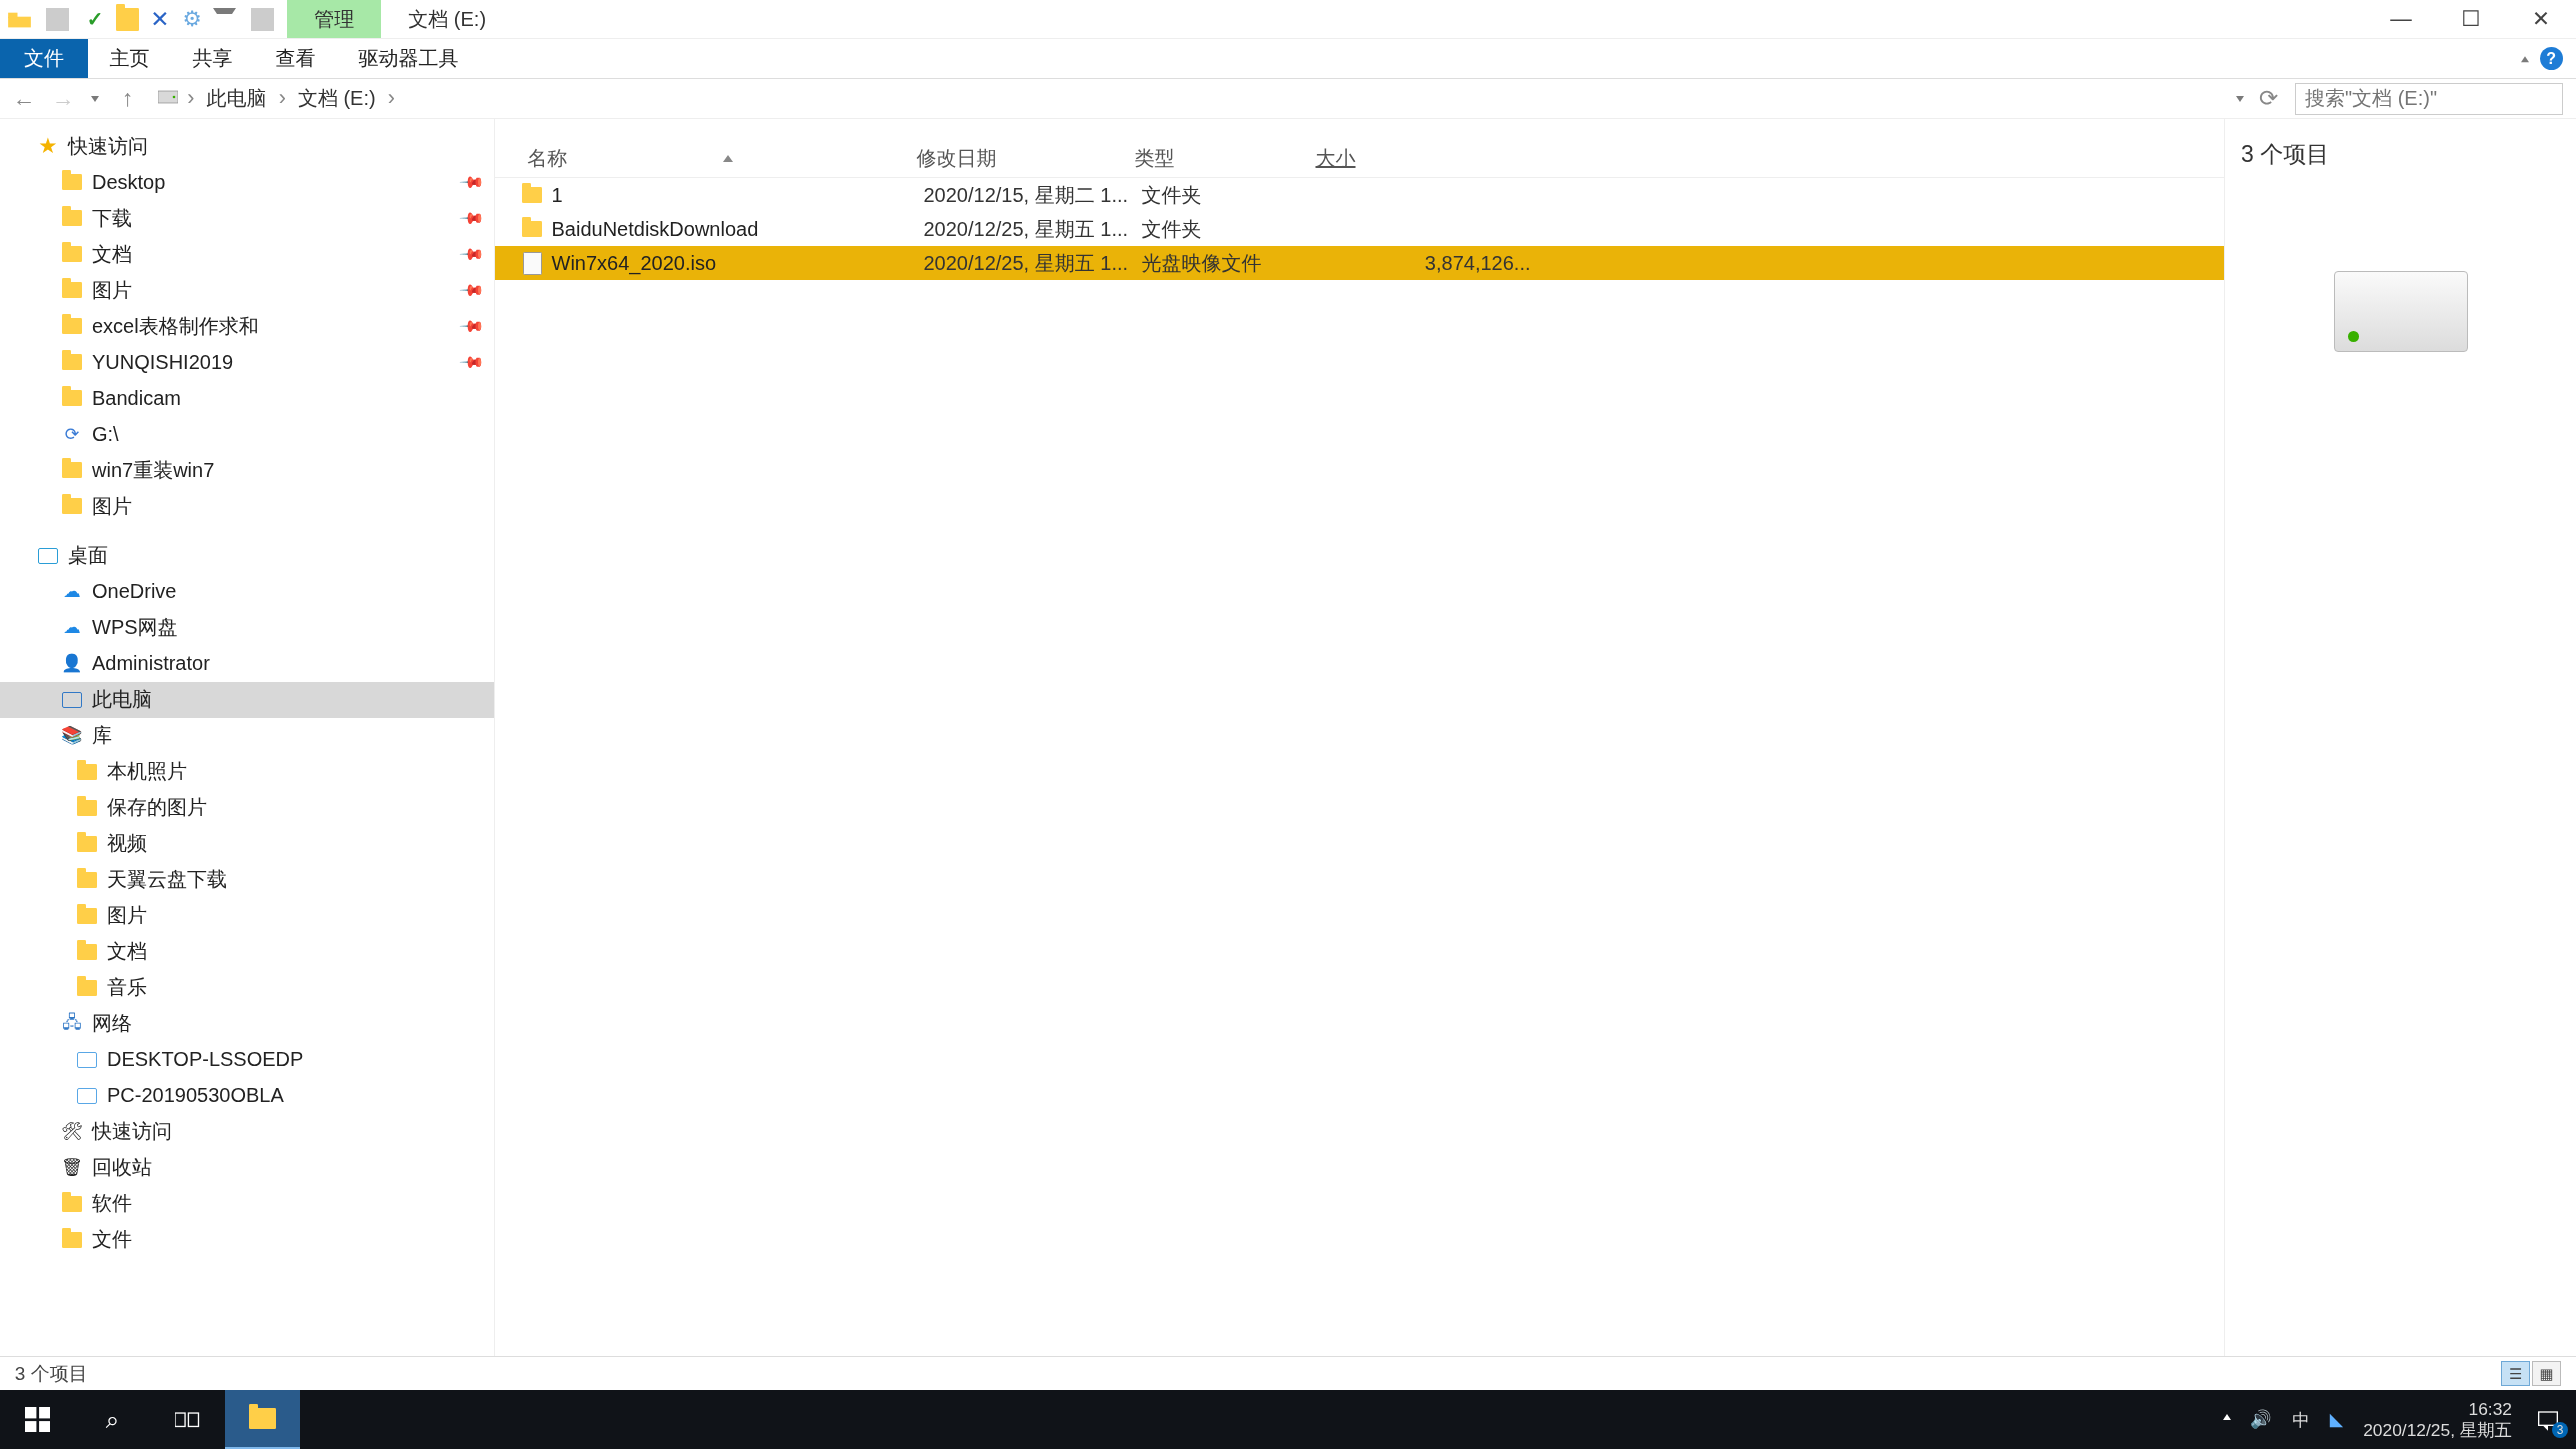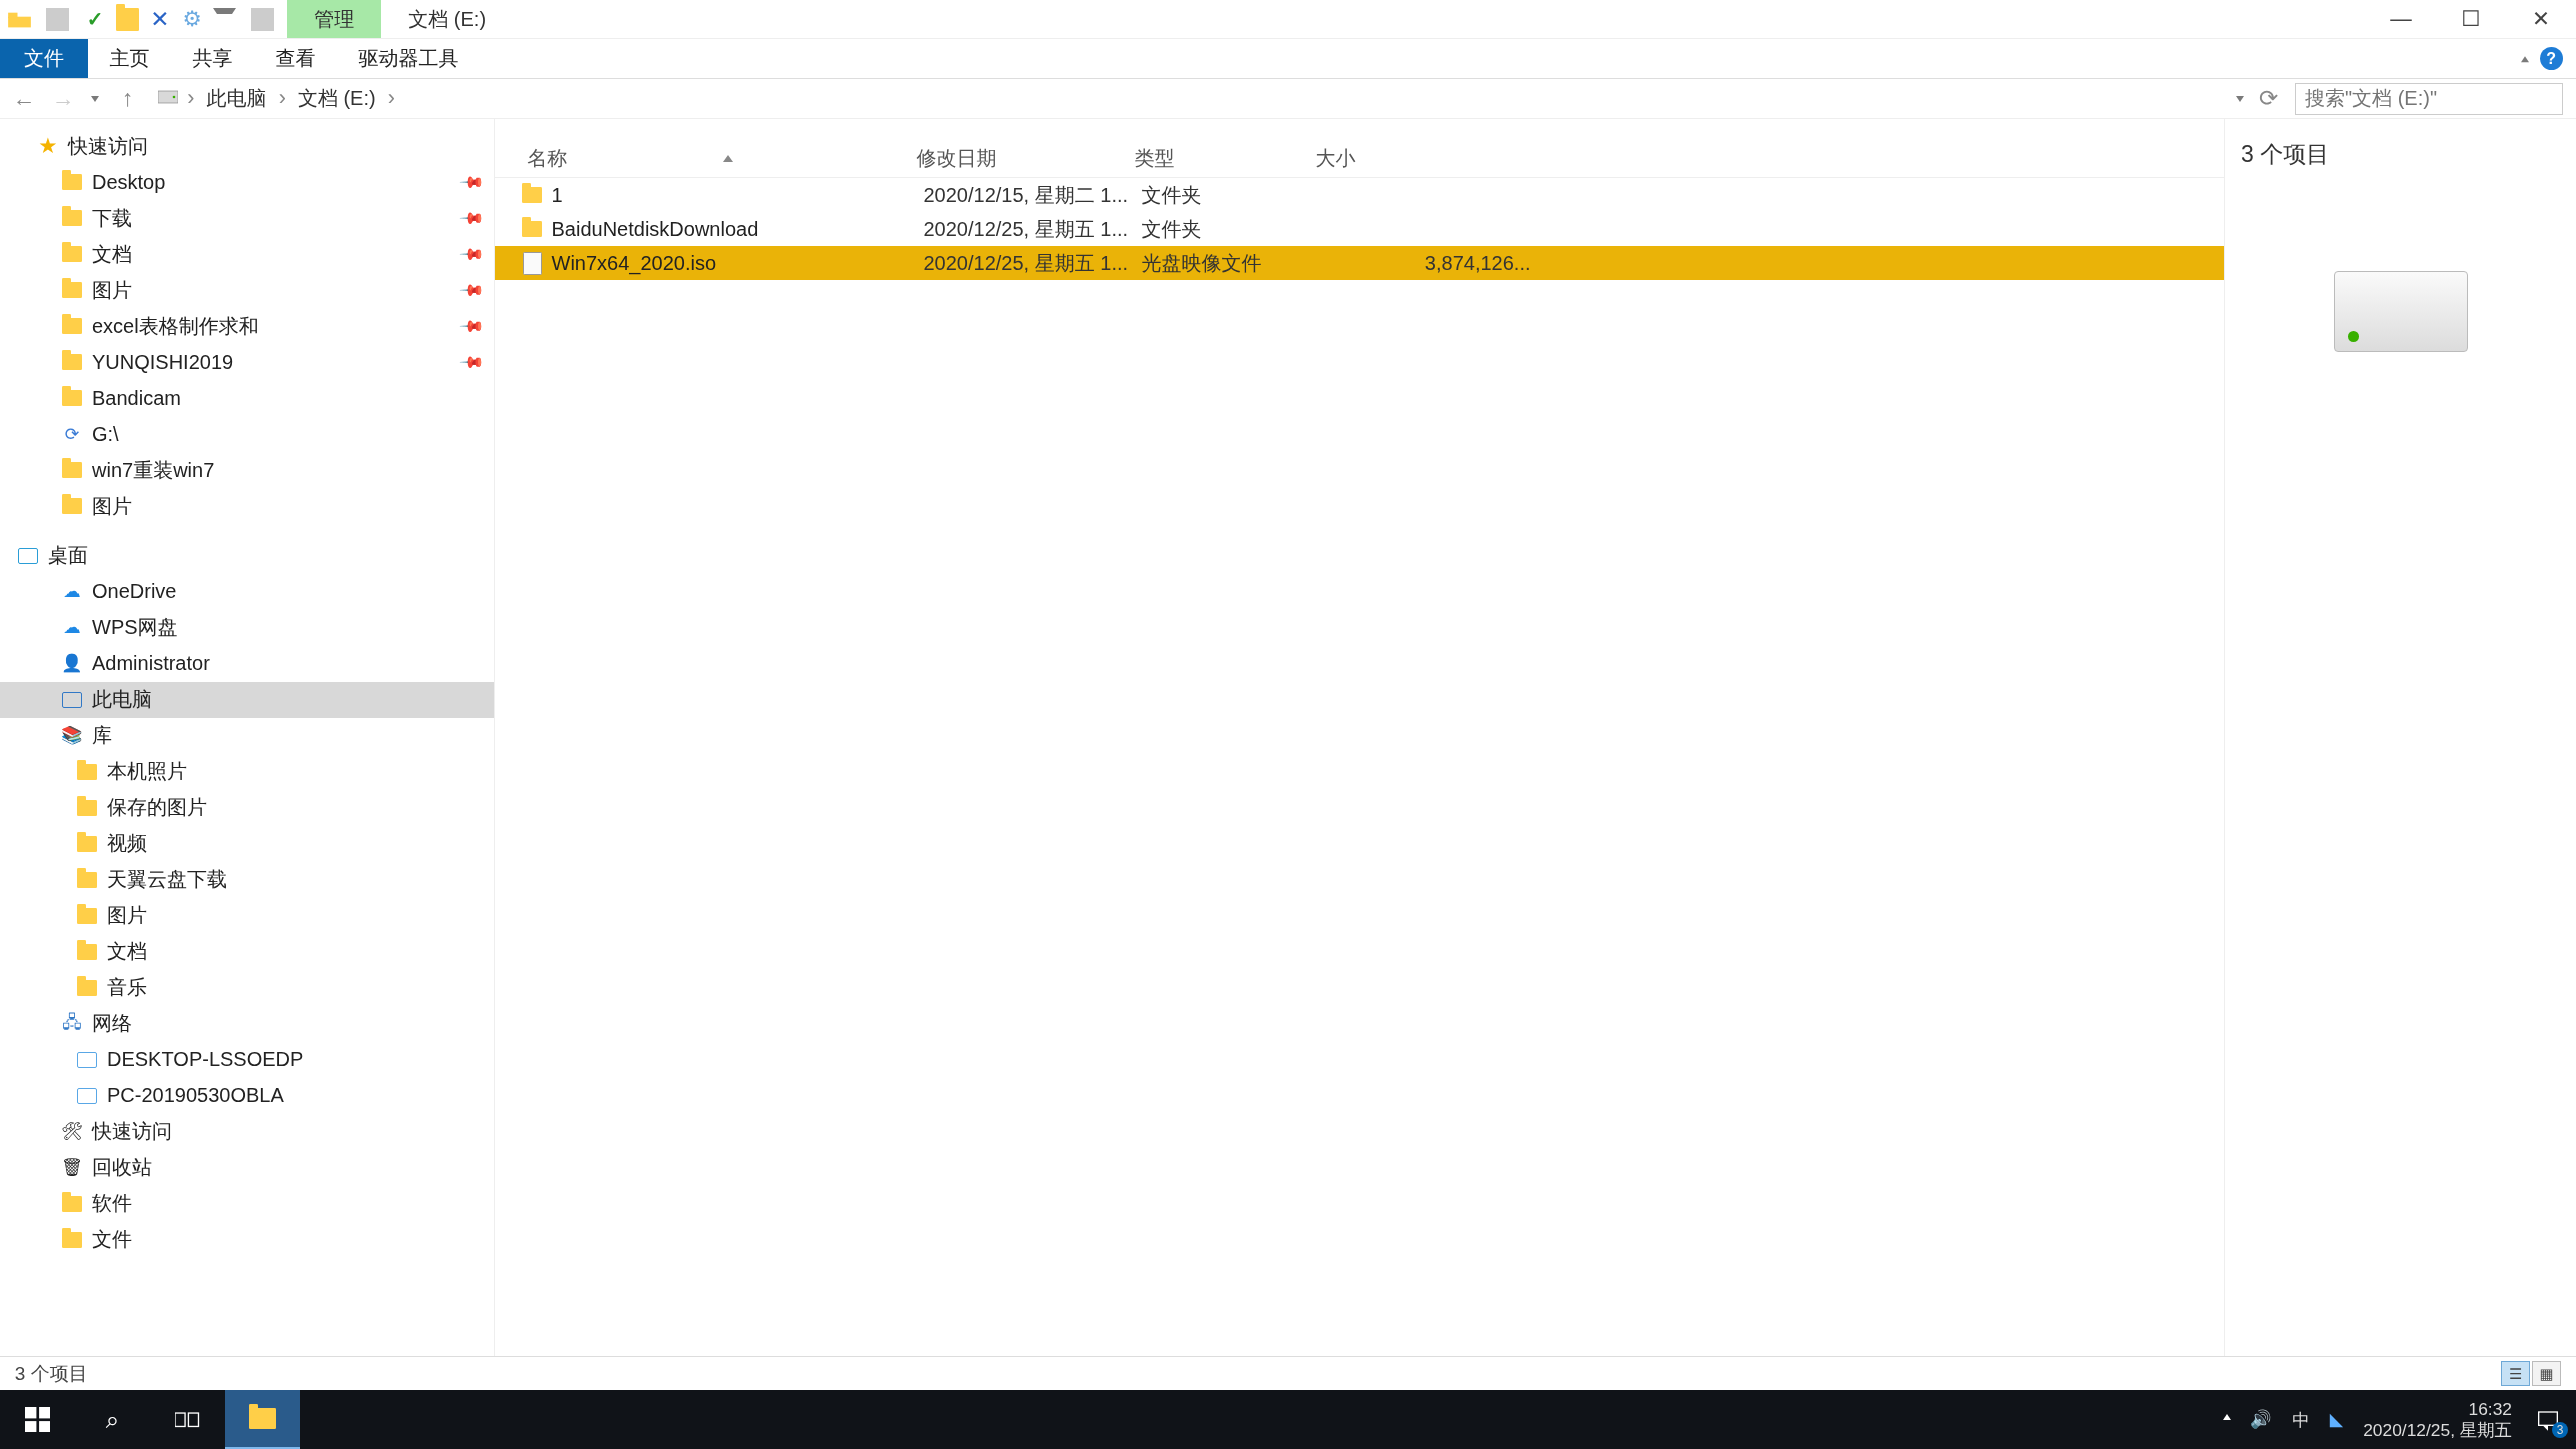--- a/index.html
+++ b/index.html
@@ -40,21 +40,21 @@
 .tree .node.l3 { padding-left:75px; }
 .tree .node .ico { width:24px; height:24px; margin-right:8px; display:flex; align-items:center; justify-content:center; flex-shrink:0; }
 .tree .node .pin { margin-left:auto; margin-right:12px; color:#9ea2a6; font-size:16px; transform:rotate(45deg); }
 .tree .node.sel { background:#d8d8d8; }
 .tree .gap { height:13.4px; }
 .files { flex:1; display:flex; flex-direction:column;margin-top:20px; }
 .colhead { display:flex; align-items:center; height:39px; border-bottom:0.7px solid #eee; padding-left:25.5px; color:#555; font-size:20px; }
 .colhead .col-name { width:396px; padding-left:6.7px; display:flex; align-items:center; gap:8px; }
 .colhead .col-date { width:218px; }
 .colhead .col-type { width:181px; }
-.colhead .col-size { width:248px; }
+.colhead .col-size { width:248px;text-decoration:underline; }
 .filelist { flex:1; overflow:auto; }
 .filelist .frow { display:flex; align-items:center; height:34px; padding-left:25.5px; font-size:20px; color:#222; }
 .filelist .frow.sel { background:#eab308; }
 .filelist .frow .fico { width:23px; height:23px; margin-right:8px; display:flex; align-items:center; justify-content:center; flex-shrink:0; }
 .filelist .frow .c-name { width:372px; display:flex; align-items:center; }
 .filelist .frow .c-date { width:218px; color:#333; white-space:nowrap; overflow:hidden; }
 .filelist .frow .c-type { width:181px; color:#333; }
 .filelist .frow .c-size { width:248px; color:#333; text-align:right; padding-right:40px; }
 .preview { width:352px; border-left:0.7px solid #eee; padding:20px 16px; display:flex; flex-direction:column; align-items:center; }
 .preview .plabel { font-size:23px; color:#333; width:100%; }
@@ -235,21 +235,21 @@
           <span>win7重装win7</span>
         </div>
         <div class="node l2">
           <span class="ico">
             <span class="fld"></span>
           </span>
           <span>图片</span>
         </div>
       </div>
     <div class="gap"></div>
-    <div class="node" style="padding-left:16px;">
+    <div class="node" style="padding-left:36px;">
       <span class="ico">
           <span class="monitor" style="border-color:#2a9dd6;"></span>
         </span>
       <span>桌面</span>
     </div>
     <div id="desktop-items">
         <div class="node l2">
           <span class="ico">
             <span style="color:#1e88e5;font-size:17.4px;">☁</span>
           </span>

